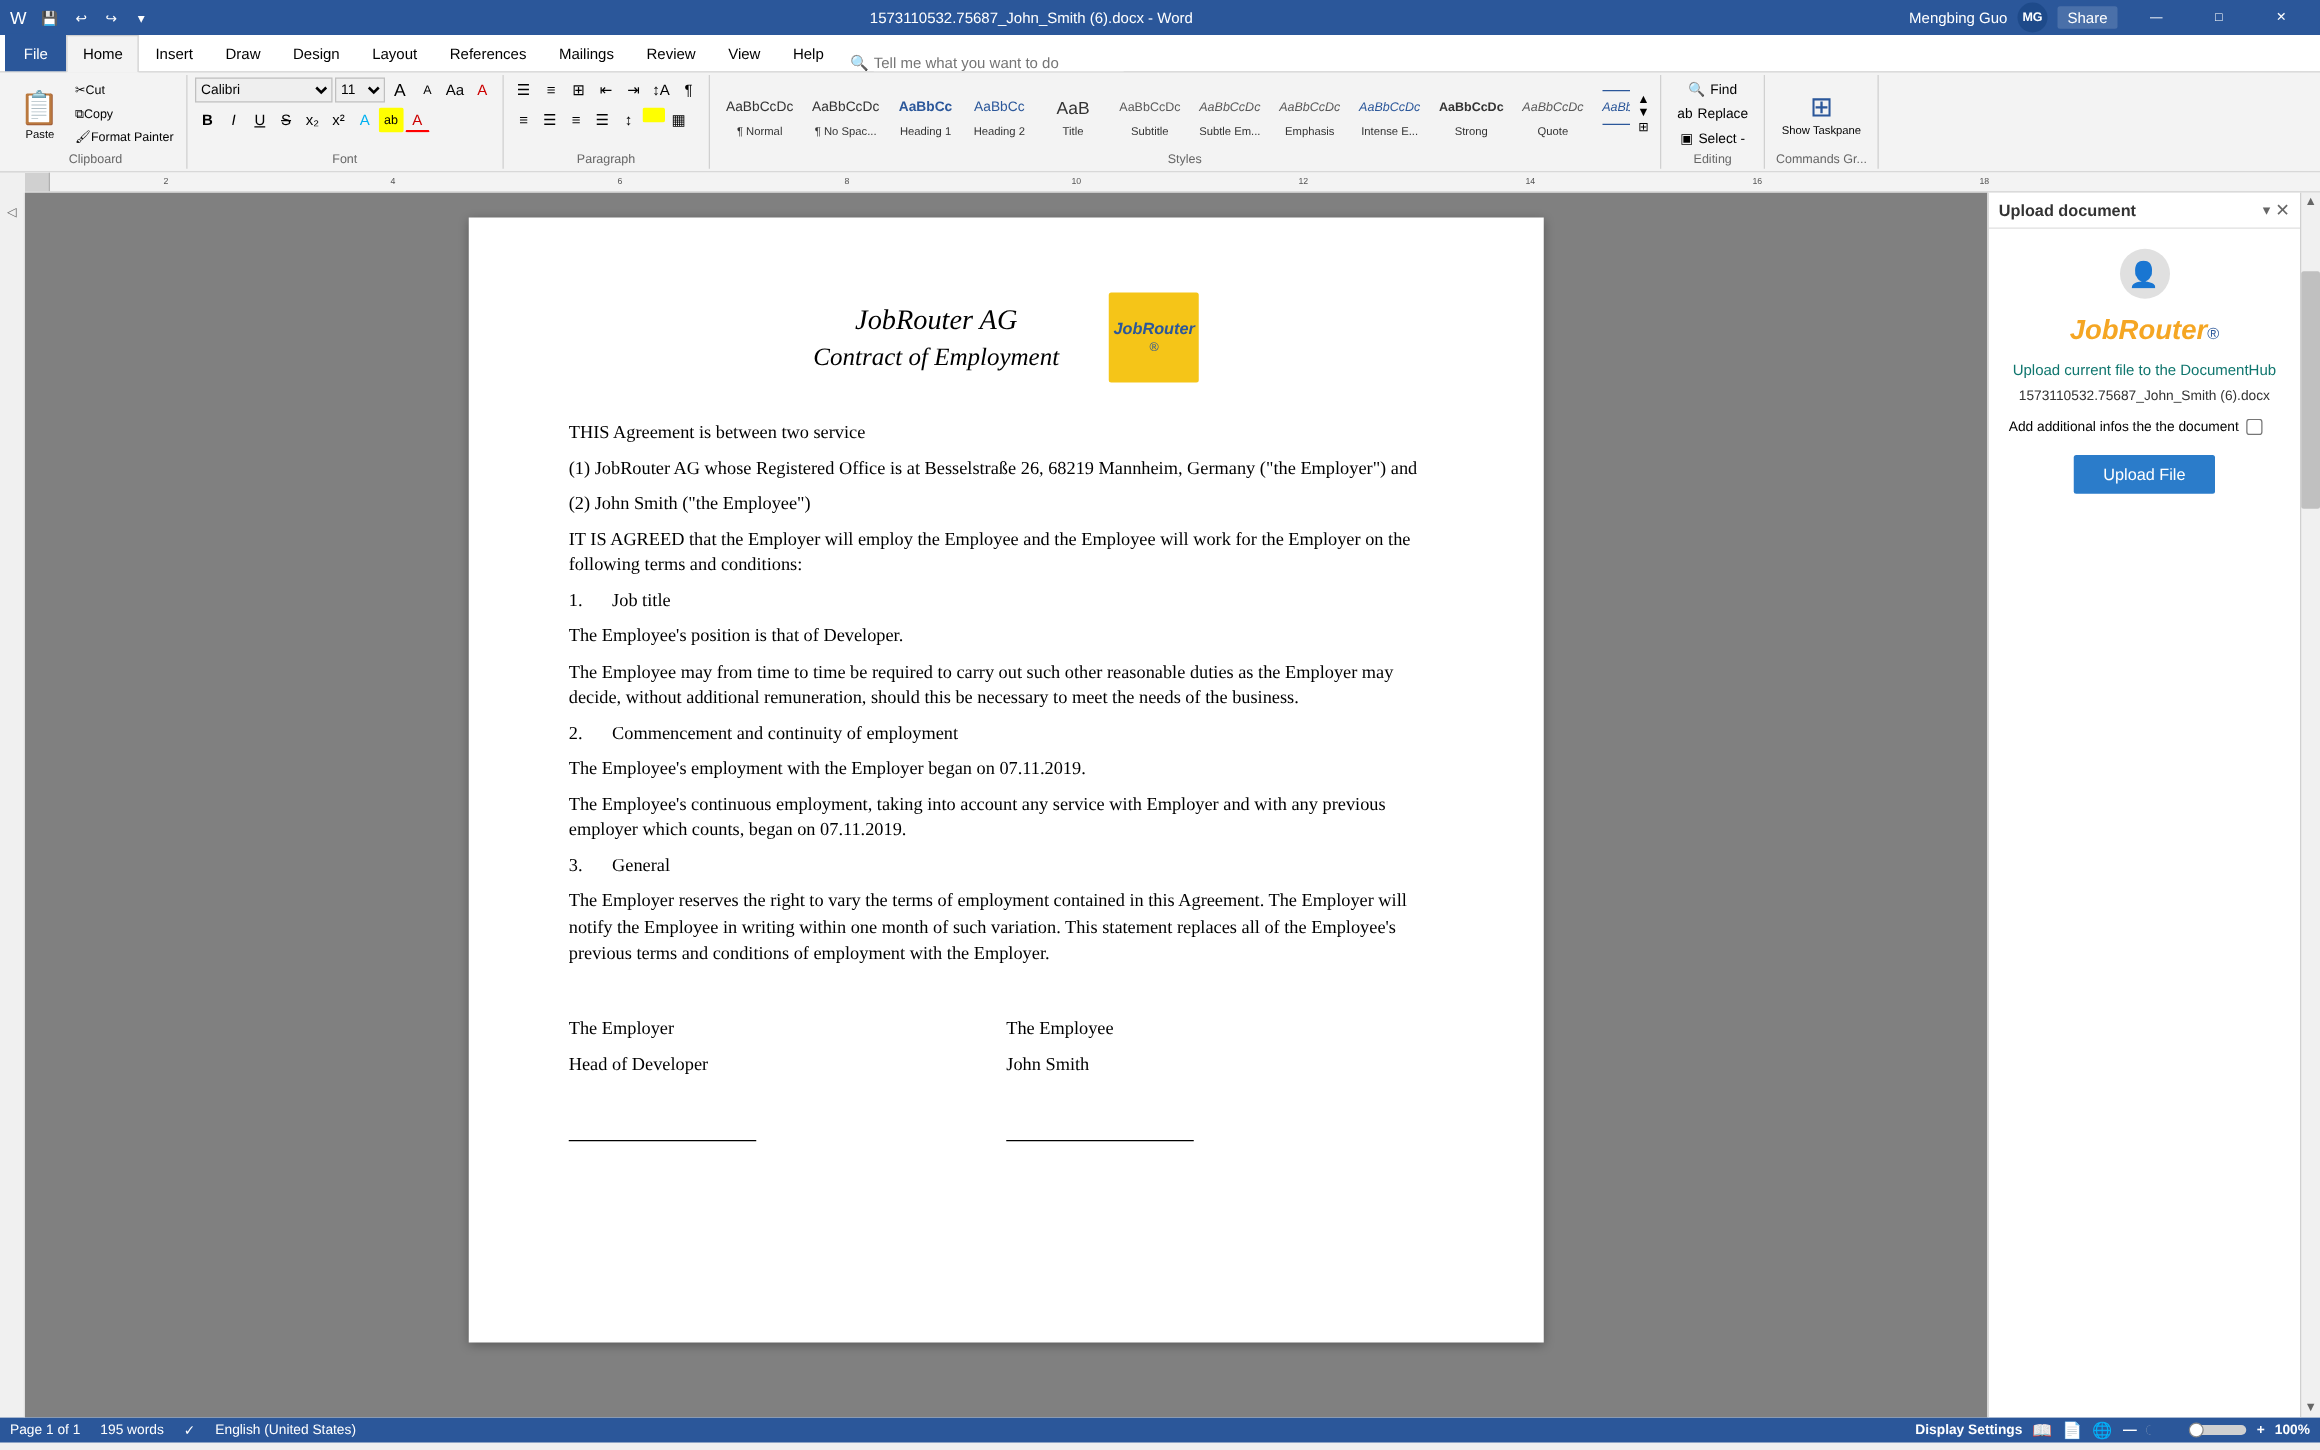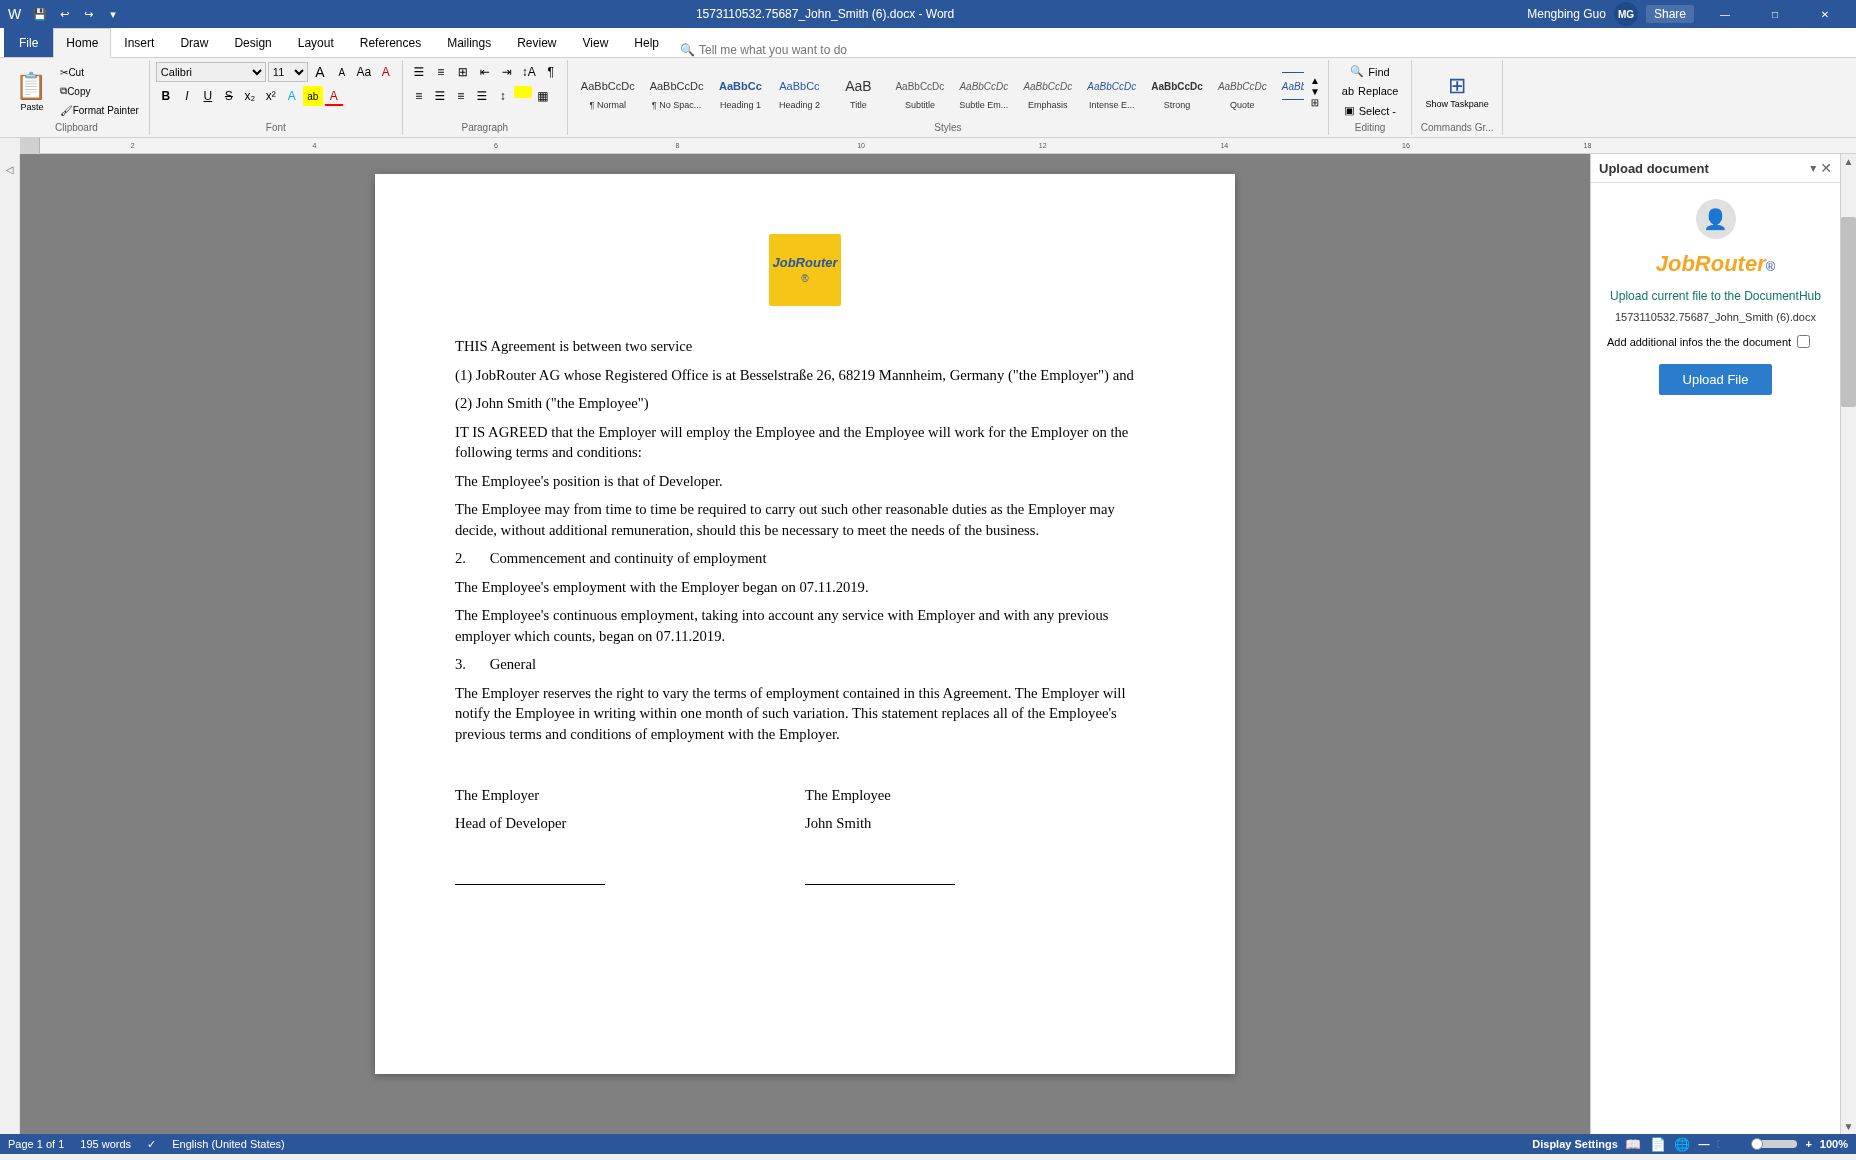--- a/index.html
+++ b/index.html
@@ -337,34 +337,42 @@
 <div id="main-area" style="display:flex; height: calc(1160px - 28px - 30px - 82px - 20px - 20px); overflow:hidden;">
 
   <div style="width:20px; background:#f0f0f0; display:flex; flex-direction:column; align-items:center; border-right:1px solid #e0e0e0;">
     <div style="margin-top:10px; font-size:10px; color:#666;">◁</div>
   </div>
 
   <div id="doc-area" style="flex:1; overflow-y:auto; padding:20px 20px; background:#808080;">
     <div id="doc-page">
 
       <div class="company-header">
+        <div class="company-title">
+          <span class="main-title">JobRouter AG</span>
+          <span class="sub-title">Contract of Employment</span>
+        </div>
         <div class="logo-box">
           <div style="text-align:center;">
             <div style="color:#2b579a; font-family:Arial; font-size:13px; font-weight:bold; font-style:italic;">JobRouter</div>
             <div style="color:#2b579a; font-family:Arial; font-size:10px;">®</div>
           </div>
         </div>
       </div>
 
       <div class="doc-body">
         <p>THIS Agreement is between two service</p>
         <p>(1)       JobRouter AG whose Registered Office is at Besselstraße 26, 68219 Mannheim, Germany ("the Employer") and</p>
         <p>(2)       John Smith ("the Employee")</p>
         <p>IT IS AGREED that the Employer will employ the Employee and the Employee will work for the Employer on the following terms and conditions:</p>
 
+        <p class="section-heading">
+          <span>1.</span>
+          <span style="padding-left:20px;">Job title</span>
+        </p>
         <p>The Employee's position is that of Developer.</p>
         <p>The Employee may from time to time be required to carry out such other reasonable duties as the Employer may decide, without additional remuneration, should this be necessary to meet the needs of the business.</p>
 
         <p class="section-heading">
           <span>2.</span>
           <span style="padding-left:20px;">Commencement and continuity of employment</span>
         </p>
         <p>The Employee's employment with the Employer began on 07.11.2019.</p>
         <p>The Employee's continuous employment, taking into account any service with Employer and with any previous employer which counts, began on 07.11.2019.</p>
 

